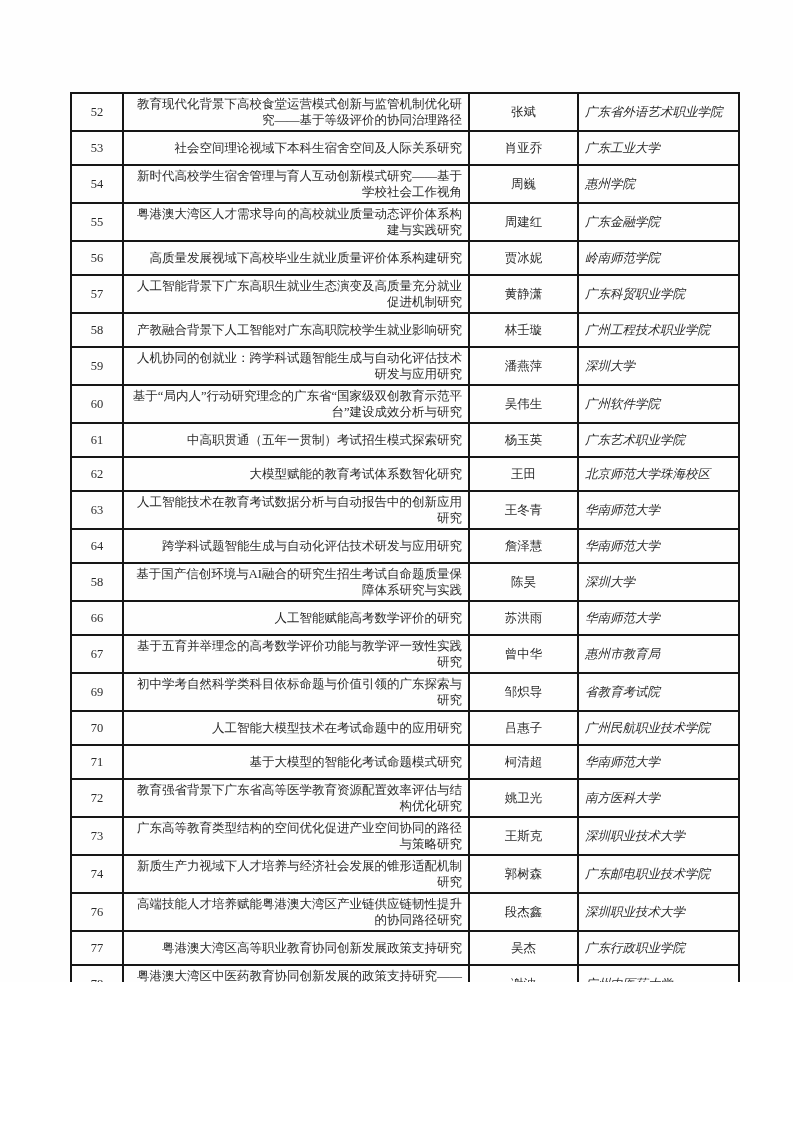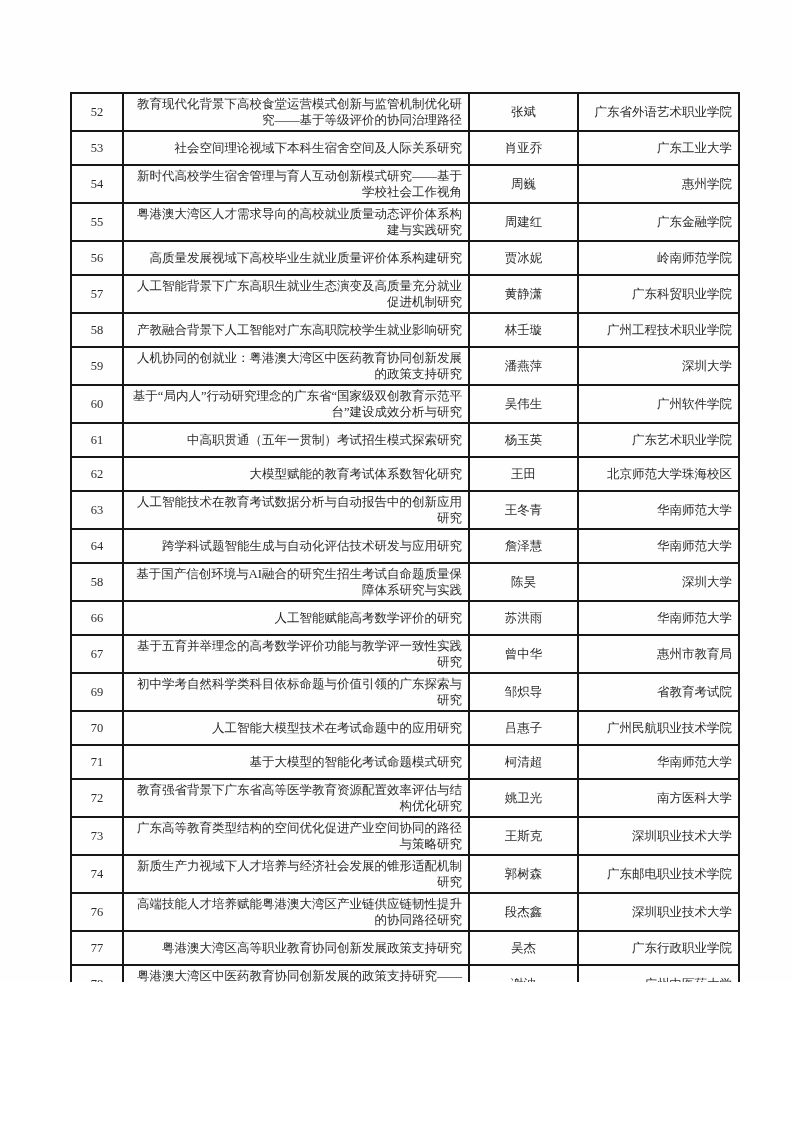--- a/index.html
+++ b/index.html
@@ -42,21 +42,22 @@
   td.col-title {
     width: 332px;
     text-align: right;
   }
   td.col-name {
     width: 95px;
     text-align: center;
   }
   td.col-org {
     width: 147px;
-    text-align: right;
+    text-align: left;
+    font-style: italic;
   }
   .watermark {
     position: absolute;
     right: 30px;
     top: 1070px;
     font-size: 16px;
     letter-spacing: 1px;
     color: #cbcbcb;
     font-family: "Liberation Sans", "DejaVu Sans", sans-serif;
     text-shadow: 0 0 1px #e2e2e2;
@@ -112,21 +113,21 @@
 
   <tr>
     <td class="col-no">58</td>
     <td class="col-title">产教融合背景下人工智能对广东高职院校学生就业影响研究</td>
     <td class="col-name">林壬璇</td>
     <td class="col-org">广州工程技术职业学院</td>
   </tr>
 
   <tr>
     <td class="col-no">59</td>
-    <td class="col-title">人机协同的创就业：粤港澳大湾区中医药教育协同创新发展的政策支持研究</td>
+    <td class="col-title">人机协同的创就业：跨学科试题智能生成与自动化评估技术研发与应用研究</td>
     <td class="col-name">潘燕萍</td>
     <td class="col-org">深圳大学</td>
   </tr>
 
   <tr>
     <td class="col-no">60</td>
     <td class="col-title">基于“局内人”行动研究理念的广东省“国家级双创教育示范平台”建设成效分析与研究</td>
     <td class="col-name">吴伟生</td>
     <td class="col-org">广州软件学院</td>
   </tr>

